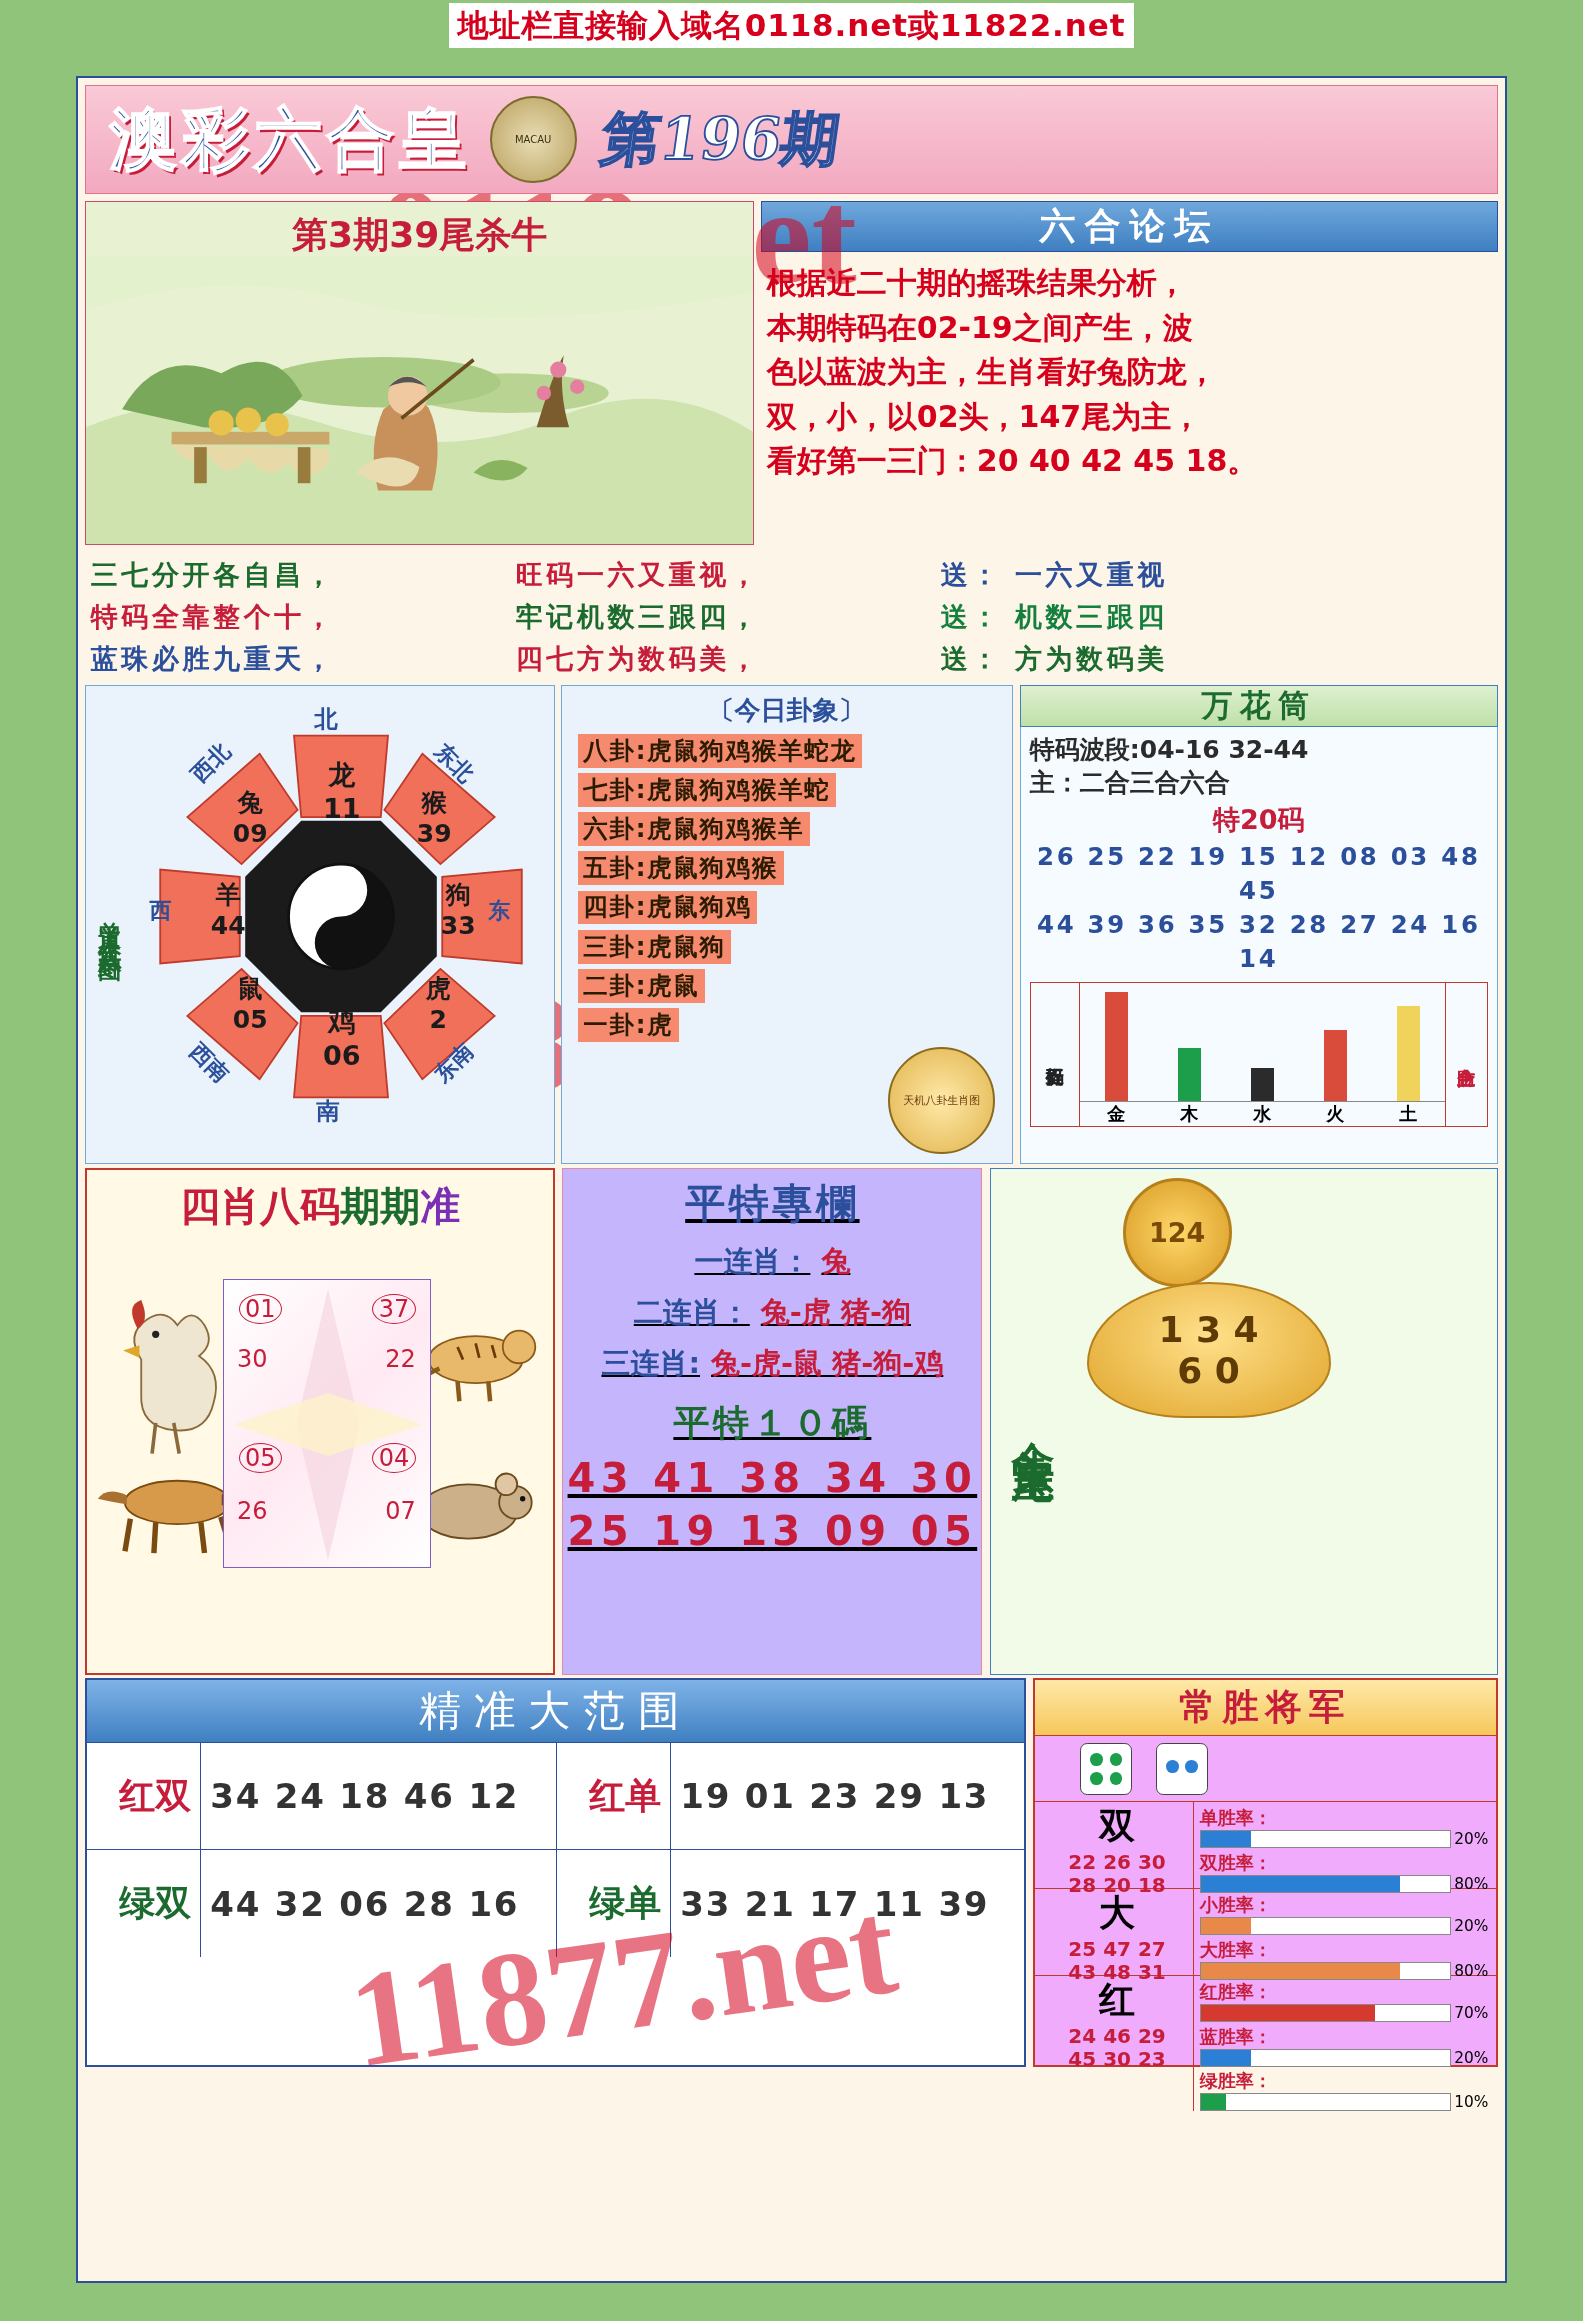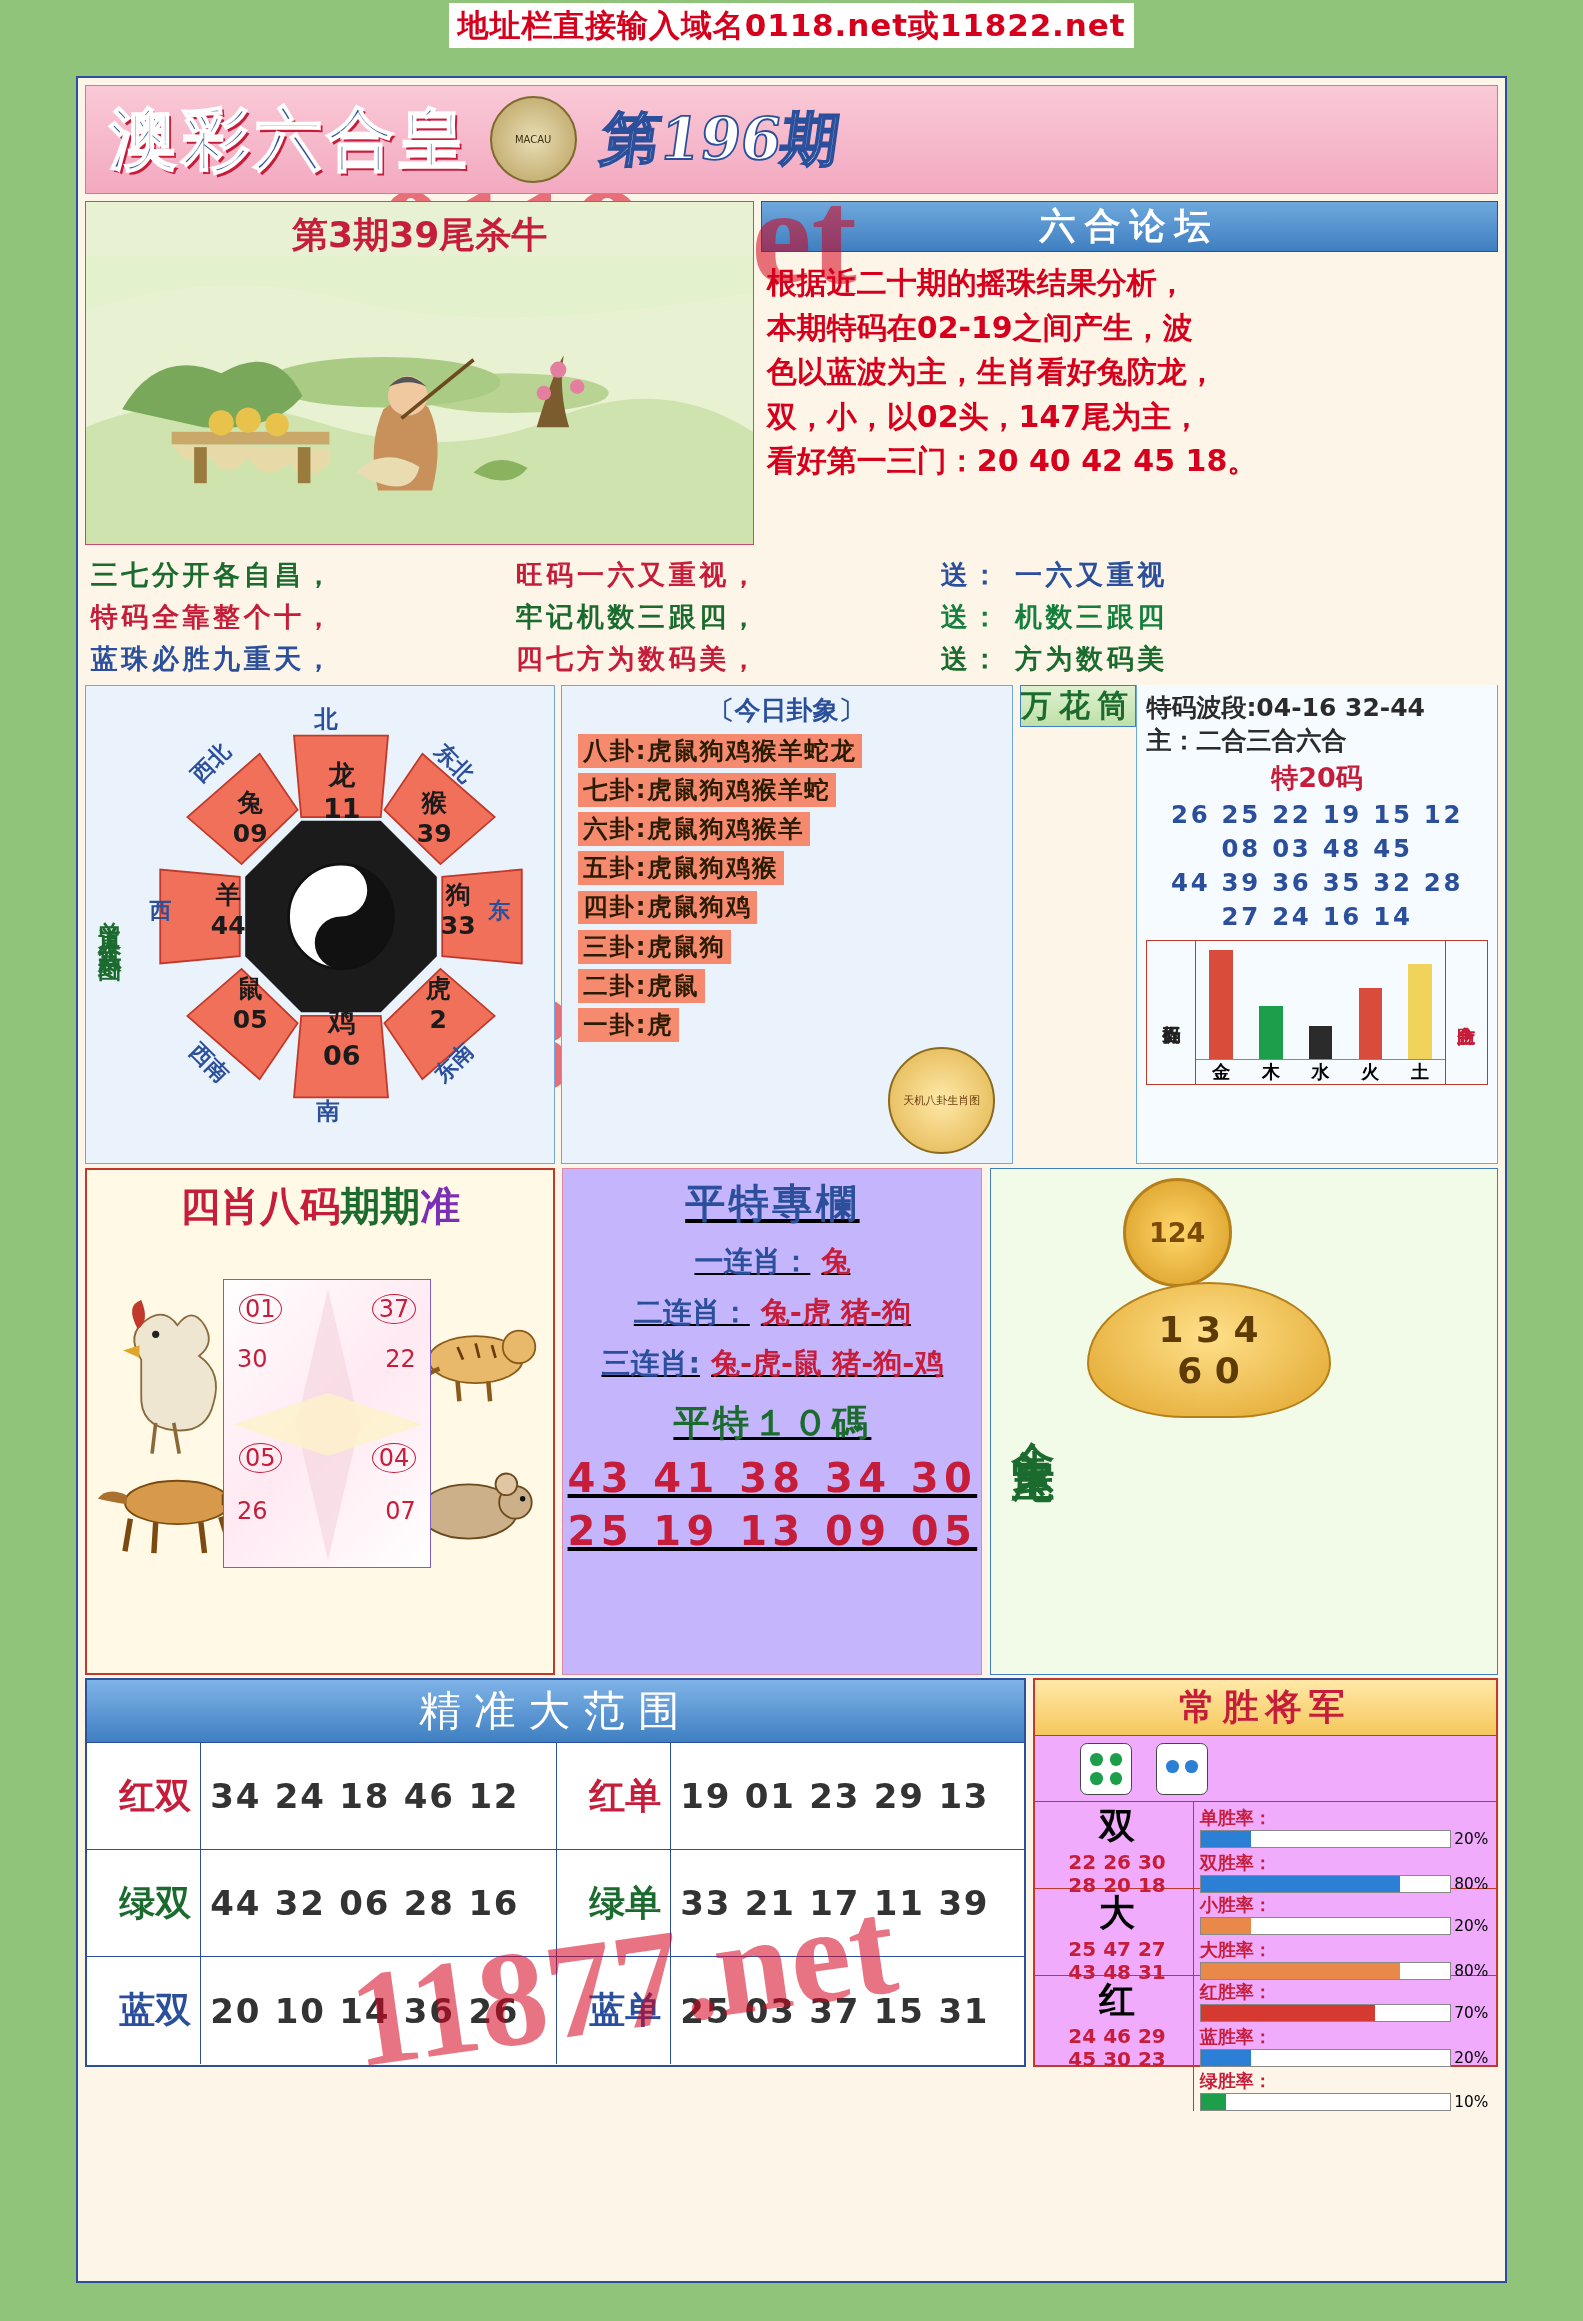--- a/index.html
+++ b/index.html
@@ -124,21 +124,21 @@
     font-size:24.4px; font-weight:bold; padding:0.9px 5.4px; letter-spacing:1.8px;
     display:inline-block;
   }
   .gua-rowwrap{display:block;}
   .gua-seal{
     position:absolute;right:16.3px;bottom:9px;width:107px;height:107px;border-radius:50%;
     background:radial-gradient(#ffe9a8,#e0b24a); border:2.7px solid #8a6b1e;
     display:flex;align-items:center;justify-content:center;
     font-size:11px;color:#6b3b0c;text-align:center;
   }
-  .right-col{ flex:1; margin-left:7.2px; display:flex;flex-direction:row;}
+  .right-col{ flex:1; margin-left:7.2px; display:flex;flex-direction:column;}
   .wan-title{
     height:42px;background:linear-gradient(#dff0d0,#bfe0a8);border:1.8px solid #3f7fc1;
     color:#1c6b2e;font-weight:bold;font-size:31px;letter-spacing:7.2px;
     display:flex;align-items:center;justify-content:center;
   }
   .wan-body{flex:1;border:1.8px solid #6fa8dc;border-top:none;background:#f5fbff;padding:5.4px 9px;}
   .wan-l{font-size:25px;font-weight:bold;color:#2b2b2b;line-height:1.35;}
   .wan-t20{text-align:center;font-size:27px;font-weight:bold;color:#c51d3a;margin:1.8px 0;}
   .wan-nums{font-size:24.4px;font-weight:bold;color:#2b4f9b;letter-spacing:2.7px;text-align:center;line-height:1.4;}
   .wuxing{display:flex;margin-top:5.4px;border:1.8px solid #c0392b;}
@@ -504,26 +504,20 @@
         <div class="jz-nums">34 24 18 46 12</div>
         <div class="jz-lab red">红单</div>
         <div class="jz-nums last">19 01 23 29 13</div>
       </div>
       <div class="jz-row">
         <div class="jz-lab green">绿双</div>
         <div class="jz-nums">44 32 06 28 16</div>
         <div class="jz-lab green">绿单</div>
         <div class="jz-nums last">33 21 17 11 39</div>
       </div>
-      <div class="jz-row">
-        <div class="jz-lab blue">蓝双</div>
-        <div class="jz-nums">20 10 14 36 26</div>
-        <div class="jz-lab blue">蓝单</div>
-        <div class="jz-nums last">25 03 37 15 31</div>
-      </div>
     </div>
 
     <div class="cs">
       <div class="cs-title">常胜将军</div>
       <div class="dice-row">
         <div class="dice">
           <span class="p" style="left:9px;top:9px;background:#1c9e4a;"></span>
           <span class="p" style="right:9px;top:9px;background:#1c9e4a;"></span>
           <span class="p" style="left:9px;bottom:9px;background:#1c9e4a;"></span>
           <span class="p" style="right:9px;bottom:9px;background:#1c9e4a;"></span>

